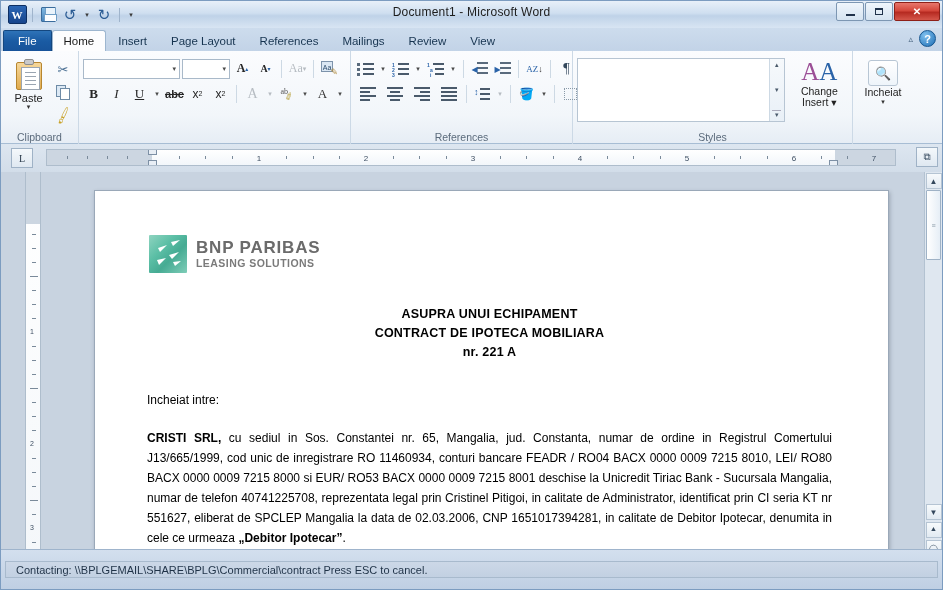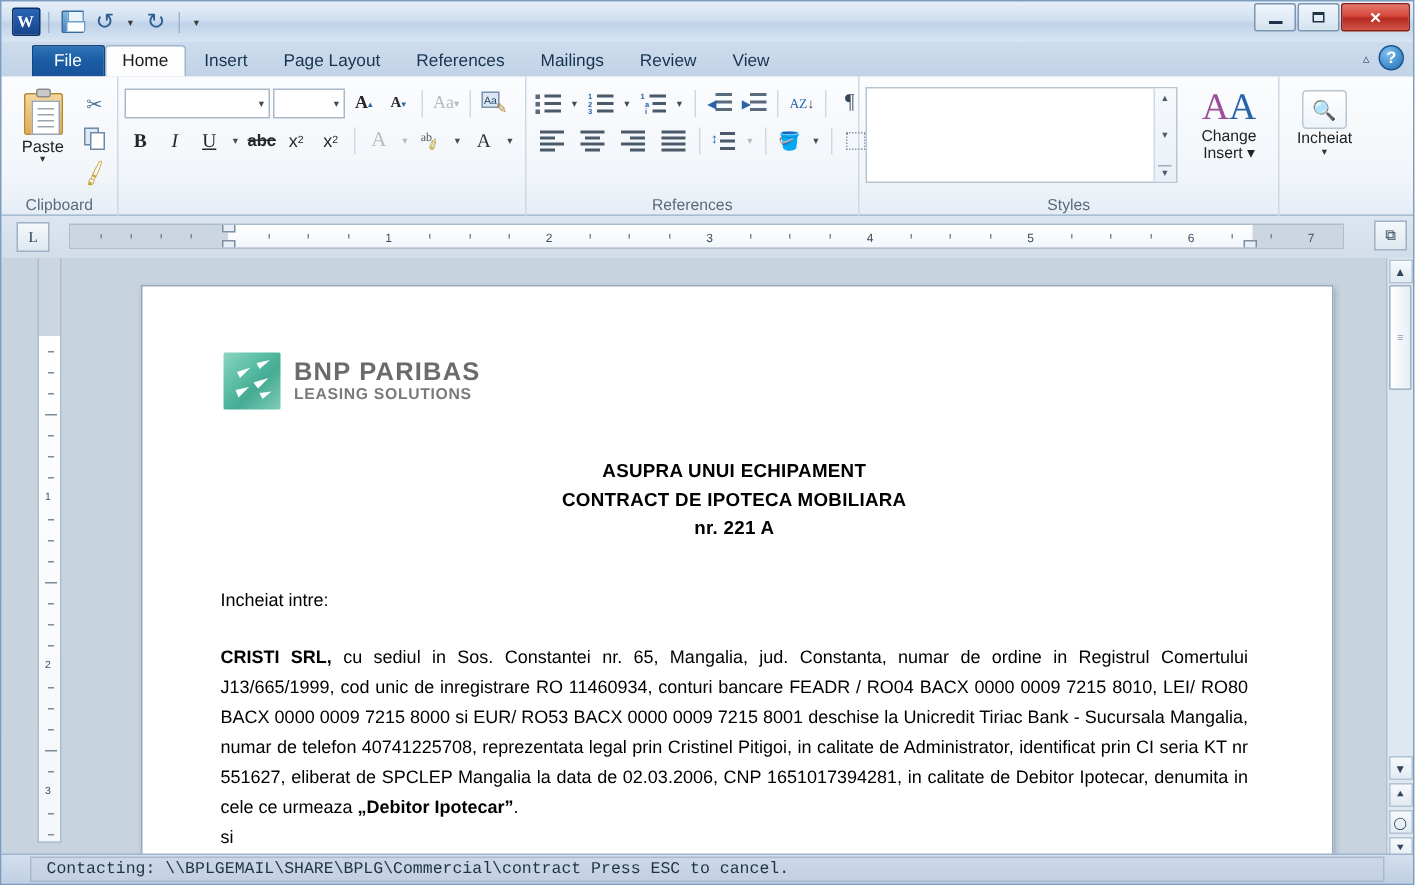--- a/index.html
+++ b/index.html
@@ -84,21 +84,21 @@
     background: linear-gradient(to bottom,#e7776c 0%,#d4473b 45%,#b62a21 55%,#d4564a 100%);
     border-color:#8e2018; color:#fff; font-weight:bold;
   }
   .wc .boxglyph { width:8px; height:7px; border:1px solid #20324a; border-top-width:2px;}
   .wc .minglyph { width:9px; height:2px; background:#20324a; margin-top:6px;}
 
   
   .tabrow {
     height: 23px;
     display: flex; align-items: flex-end;
-    padding-left: 20px;
+    padding-left: 2px;
     background: linear-gradient(to bottom,#cddced,#c2d3e7);
     position: relative;
   }
   .tab {
     height: 21px; padding: 0 11px;
     display:flex; align-items:center;
     font-size: 11.5px; color: #16334f;
     border: 1px solid transparent;
     border-bottom: none;
   }
@@ -388,26 +388,25 @@
     border:1px solid #9fb2c6; border-radius:1px;
     display:flex;align-items:center;justify-content:center;
     font-size:7px; color:#8a9aa8;
   }
   .sc-spacer{flex:1;}
   .sc-bottom { display:flex; flex-direction:column; gap:1px; padding-bottom:2px;}
 
   
   .statusbar {
     position:absolute; left:0; right:0; bottom:0;
-    height: 20px;
+    height: 40px;
     background: linear-gradient(to bottom,#d3dfee,#bfcfe3);
     border-top:1px solid #9fb4cc;
     display:flex; align-items:center;
-    padding: 0 19px;
-    font-family: Liberation Mono, monospace;
+    padding: 0 4px;
   }
   .status-inset {
     flex:1; height:17px;
     background: linear-gradient(to bottom,#ccd8e7,#c2d0e2);
     border:1px solid #a8bacd;
     display:flex; align-items:center;
     padding-left:10px;
     font-size:11px; color:#1f3247;
   }
 </style>
@@ -433,20 +432,21 @@
         </div>
       <div class="qat-btn">
           <span class="arrow-ico">↻</span>
         </div>
       <div class="qat-sep"></div>
       <div class="qat-btn" style="width:12px">
           <span class="tiny-dd">▾</span>
         </div>
     </div>
 
+    <div class="title-text">Document1  -  Microsoft Word</div>
 
     <div class="wincontrols">
       <div class="wc">
           <div class="minglyph"></div>
         </div>
       <div class="wc">
           <div class="boxglyph"></div>
         </div>
       <div class="wc close">✕</div>
     </div>

